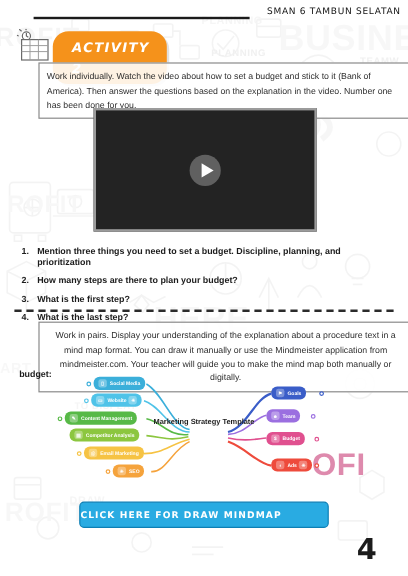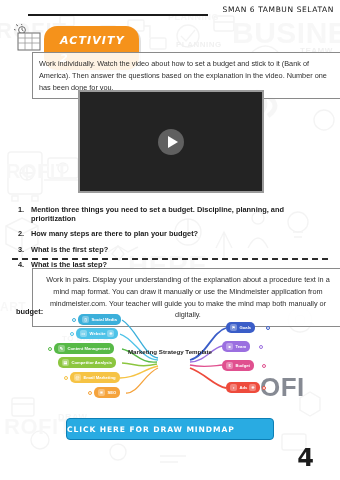--- a/index.html
+++ b/index.html
@@ -211,21 +211,21 @@
   </svg>
 
   <div class="dword" style="left:-4px;top:18px;font-size:22px;letter-spacing:1px;">ROFIT</div>
   <div class="dword" style="left:56px;top:40px;font-size:8px;color:#e2e2e2;">TEAMWORK</div>
   <div class="dword" style="left:176px;top:40px;font-size:8px;color:#e2e2e2;">PLANNING</div>
   <div class="dword" style="left:300px;top:46px;font-size:8px;color:#e2e2e2;">TEAMW</div>
   <div class="dword" style="left:232px;top:16px;font-size:30px;color:#f0f0f0;">BUSINESS</div>
   <div class="dword" style="left:6px;top:160px;font-size:20px;color:#f1f1f1;">ROFIT</div>
   <div class="dword" style="left:128px;top:250px;font-size:28px;color:#f1f1f1;">HERE</div>
   <div class="dword" style="left:0px;top:300px;font-size:12px;color:#f1f1f1;">ART</div>
-  <div class="dword" style="left:260px;top:372px;font-size:26px;color:#0f172a;">OFI</div>
+  <div class="dword" style="left:260px;top:372px;font-size:26px;color:#be185d;">OFI</div>
   <div class="dword" style="left:4px;top:414px;font-size:22px;color:#f1f1f1;">ROFIT</div>
   <div class="dword" style="left:62px;top:322px;font-size:8px;color:#ececec;margin-top:12px;">TO DISPLAY</div>
   <div class="dword" style="left:58px;top:412px;font-size:9px;color:#ececec;">DRAW</div>
   <div class="dword" style="left:168px;top:12px;font-size:9px;color:#ececec;">PLANNING</div>
 </div>
 
 <div class="page">
 
   <div class="hdr">
     <div class="hdr-rule"></div>

